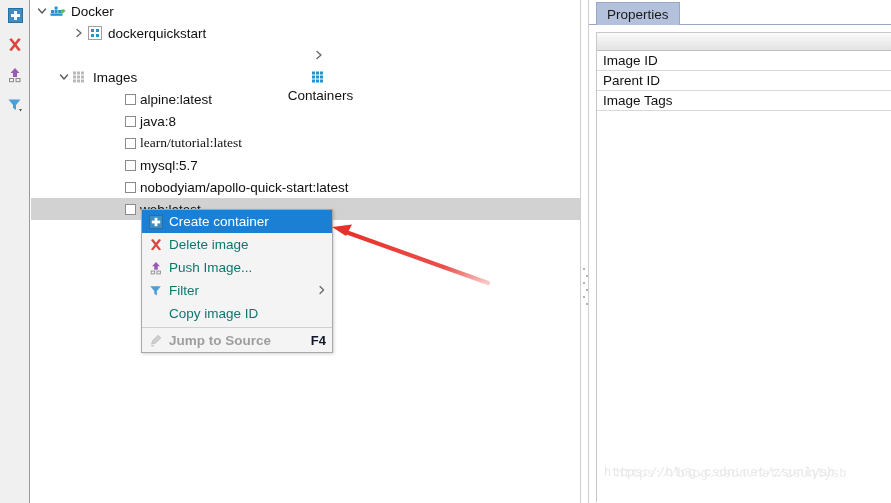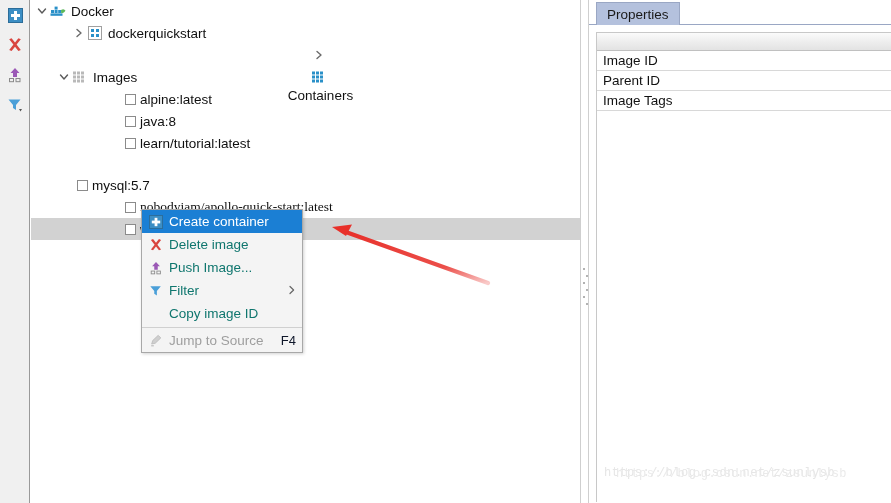--- a/index.html
+++ b/index.html
@@ -172,21 +172,21 @@
   }
   #props-body-fill {
     border-bottom: none;
   }
 
   
   #context-menu {
     position: absolute;
     left: 141px;
     top: 209px;
-    width: 162px;
+    width: 192px;
     background: #f4f4f4;
     border: 1px solid #a8a8a8;
     box-sizing: border-box;
     box-shadow: 1px 1px 3px rgba(0,0,0,0.18);
     z-index: 40;
     padding: 0;
   }
   .menu-item {
     height: 23px;
     display: flex;
@@ -197,20 +197,21 @@
     cursor: pointer;
     position: relative;
     box-sizing: border-box;
   }
   .menu-item.highlighted {
     background: #1b7fd4;
     color: #ffffff;
   }
   .menu-item.disabled {
     color: #9e9e9e;
+    font-weight: bold;
   }
   .menu-ico {
     width: 20px; height: 20px;
     flex: 0 0 auto;
     display: inline-flex;
     align-items: center;
     justify-content: center;
   }
   .menu-text { margin-left: 3px; }
   .menu-accel {
@@ -384,29 +385,29 @@
   </div>
 
   <div class="tree-row" style="padding-left:94px;">
     <span class="leaf-check"></span>
     <span class="node-label">alpine:latest</span>
   </div>
   <div class="tree-row" style="padding-left:94px;">
     <span class="leaf-check"></span>
     <span class="node-label">java:8</span>
   </div>
+  <div class="tree-row" style="padding-left:94px;font-family:Liberation Serif, serif;">
+    <span class="leaf-check"></span>
+    <span class="node-label">learn/tutorial:latest</span>
+  </div>
   <div class="tree-row" style="padding-left:94px;">
     <span class="leaf-check"></span>
-    <span class="node-label">learn/tutorial:latest</span>
-  </div>
-  <div class="tree-row" style="padding-left:46px;margin-top:20px;">
-    <span class="leaf-check"></span>
     <span class="node-label">mysql:5.7</span>
   </div>
-  <div class="tree-row" style="padding-left:94px;font-family:Liberation Serif, serif;">
+  <div class="tree-row" style="padding-left:94px;">
     <span class="leaf-check"></span>
     <span class="node-label">nobodyiam/apollo-quick-start:latest</span>
   </div>
   <div class="tree-row selected" style="padding-left:94px; width:549px;">
     <span class="leaf-check"></span>
     <span class="node-label">web:latest</span>
   </div>
 </div>
 
 <div id="splitter">

